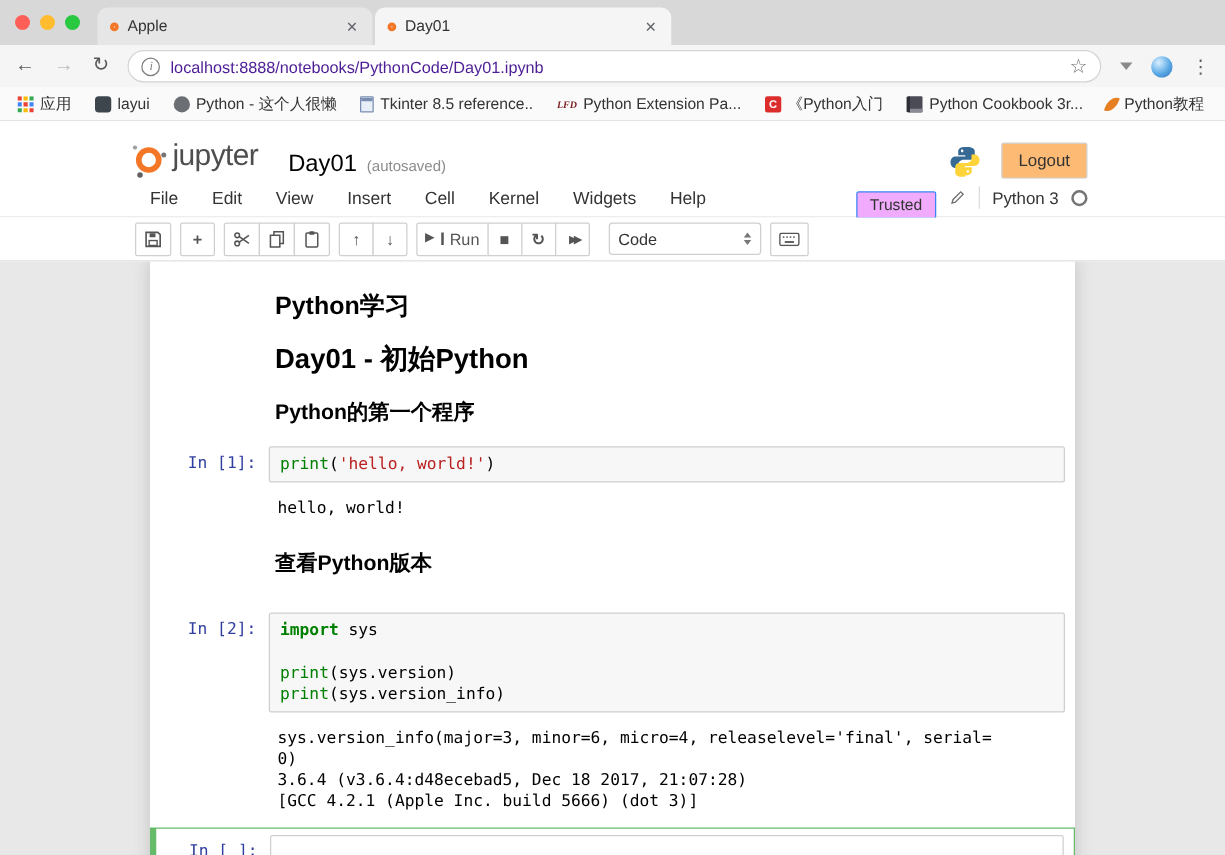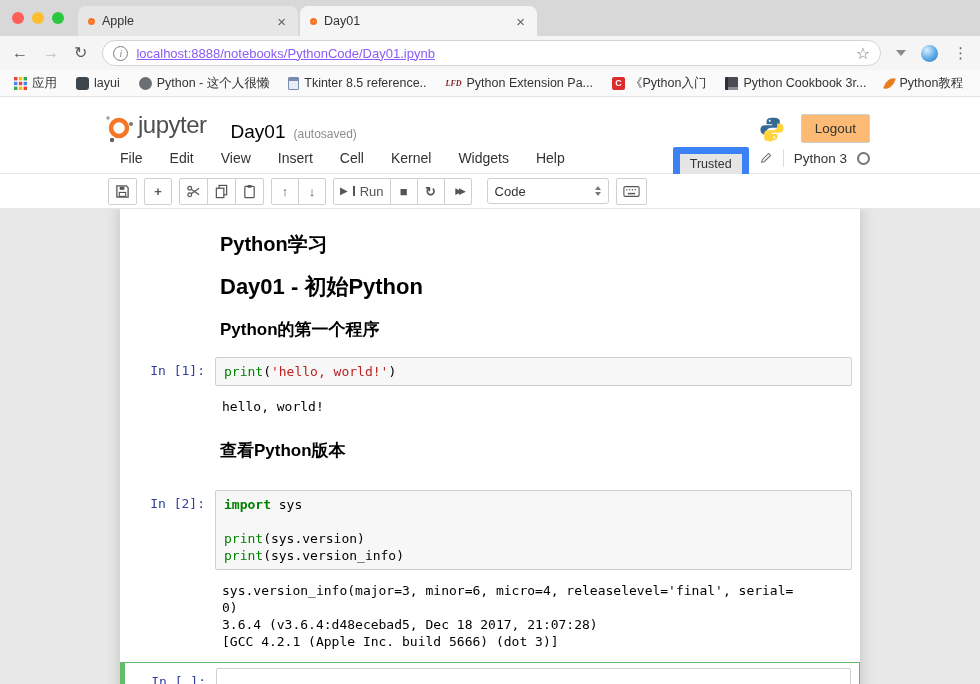--- a/index.html
+++ b/index.html
@@ -17,21 +17,21 @@
   .tab-active { background:#f5f5f5; width:237px; }
   .favicon-ring { width:7px; height:7px; border:3px solid #f37726; border-radius:50%; flex:none; }
   .tab-title { font-size:12.5px; color:#333; flex:1; white-space:nowrap; overflow:hidden; }
   .tab-close { color:#5f6368; font-size:15px; line-height:1; padding:0 2px; flex:none; }
 
   .nav-bar { height:34px; background:#f5f5f5; display:flex; align-items:center; padding:0 12px; gap:15px; flex:none; }
   .nav-btn { font-size:16px; color:#5a5a5a; line-height:1; }
   .nav-disabled { color:#bcbcbc; }
   .url-bar { flex:1; height:26px; background:#fff; border:1px solid #d4d4d4; border-radius:13px; display:flex; align-items:center; padding:0 10px; gap:8px; min-width:0; }
   .info-icon { width:15px; height:15px; border-radius:50%; border:1px solid #7e7e7e; color:#7e7e7e; font-size:10px; font-style:italic; font-family:"Liberation Serif", serif; display:flex; align-items:center; justify-content:center; flex:none; }
-  .url-text { font-size:13px; color:#8b5cf6; flex:1; white-space:nowrap; overflow:hidden;text-decoration:underline; }
+  .url-text { font-size:13px; color:#4c1d95; flex:1; white-space:nowrap; overflow:hidden; }
   .star-icon { color:#757575; font-size:16px; flex:none; }
   .ext-caret { width:0; height:0; border-left:5px solid transparent; border-right:5px solid transparent; border-top:6px solid #8a8a8a; }
   .orb-icon { width:17px; height:17px; border-radius:50%; background:radial-gradient(circle at 35% 30%, #d9efff, #5aa9e6 55%, #2d6fb8); }
   .menu-dots { font-size:15px; color:#5f6368; letter-spacing:0; }
 
   .bookmarks-bar { height:27px; background:#fafafa; border-bottom:1px solid #e3e3e3; display:flex; align-items:center; padding:0 14px; gap:19px; flex:none; }
   .bm { display:flex; align-items:center; gap:5px; white-space:nowrap; font-size:12.5px; color:#333; }
   .bm-ico { flex:none; display:inline-flex; align-items:center; justify-content:center; }
   .ico-square-dark { width:13px; height:13px; border-radius:3px; background:#3d454d; }
   .ico-circle-gray { width:13px; height:13px; border-radius:50%; background:#6b6f73; }
@@ -48,21 +48,21 @@
   .nb-title-wrap { display:flex; align-items:baseline; margin-left:24px; gap:8px; }
   .nb-title { font-size:19px; color:#000; }
   .nb-autosave { font-size:12px; color:#8c8c8c; }
   .hdr-right { margin-left:auto; display:flex; align-items:center; gap:16px; }
   .logout-btn { border:1px solid #cfcfcf; border-radius:2px; background:#fdba74; font-size:13.5px; color:#333; padding:6px 13px; }
 
   
   .jp-menubar { height:31px; background:#fff; border-bottom:1px solid #e7e7e7; display:flex; align-items:center; padding:0 110px 0 120px; flex:none; }
   .menu-item { font-size:14px; color:#333; margin-right:27px; }
   .menubar-right { margin-left:auto; display:flex; align-items:center; gap:10px; }
-  .trusted-btn { border:7px solid #3b82f6; border-radius:2px; background:#e5e5e5; font-size:12.5px; color:#333; padding:3px 10px;margin-top:11px; }
+  .trusted-btn { border:1px solid #3b82f6; border-radius:2px; background:#f0abfc; font-size:12.5px; color:#333; padding:3px 10px;margin-top:11px; }
   .vdiv { width:1px; height:18px; background:#dcdcdc; }
   .kernel-name { font-size:13.5px; color:#333; }
   .kernel-circle { width:13px; height:13px; border:2px solid #757575; border-radius:50%; }
 
   
   .jp-toolbar { height:35px; background:#fff; border-bottom:1px solid #e7e7e7; display:flex; align-items:center; gap:7px; padding:0 0 0 108px; flex:none; }
   .tb-group { display:flex; }
   .tb-btn { height:27px; min-width:28px; background:#fff; border:1px solid #cfcfcf; border-radius:2px; display:flex; align-items:center; justify-content:center; gap:5px; padding:0 6px; color:#555; font-size:13px; }
   .tb-group .tb-btn { border-radius:0; margin-left:-1px; }
   .tb-group .tb-btn:first-child { border-radius:2px 0 0 2px; margin-left:0; }

